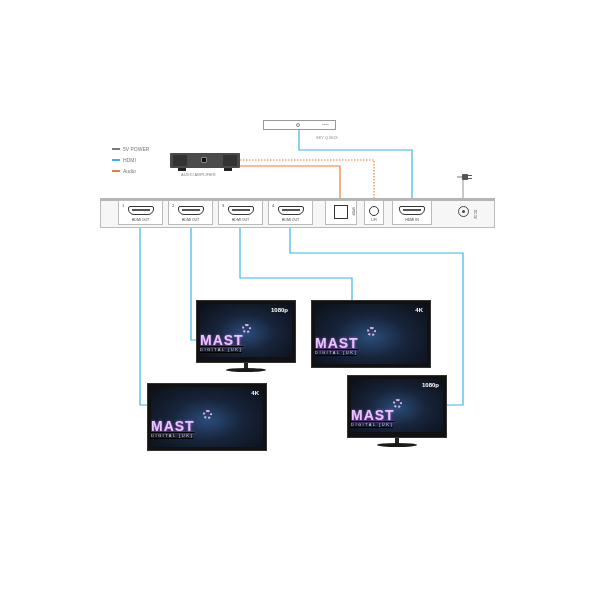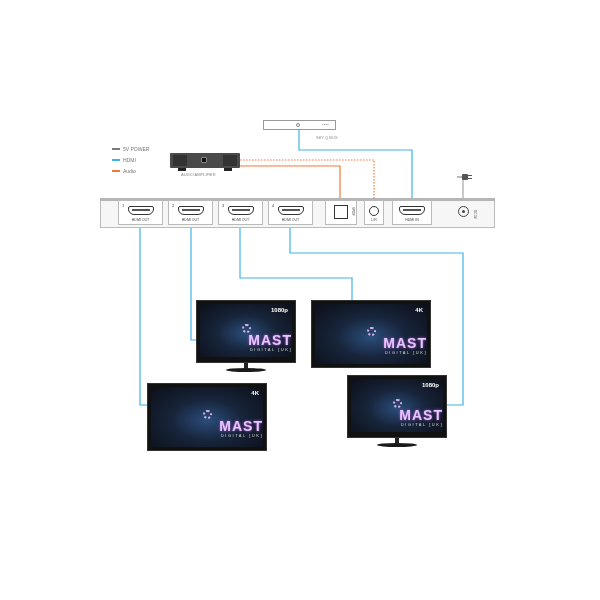--- a/index.html
+++ b/index.html
@@ -22,21 +22,21 @@
   .port-label { position: absolute; bottom: 2px; left: 0; right: 0; text-align: center; font-size: 3.5px; color: #444; }
   .hdmi-shape { position: absolute; left: 50%; top: 5px; transform: translateX(-50%); width: 26px; height: 9px; border: 1.5px solid #333; border-radius: 2px 2px 6px 6px; box-sizing: border-box; background: #fff; }
   .hdmi-shape::after { content: ""; position: absolute; left: 3px; right: 3px; top: 2px; height: 1.5px; background: #555; }
   .optical { position: absolute; left: 50%; top: 4px; transform: translateX(-50%); width: 14px; height: 14px; border: 1.5px solid #333; box-sizing: border-box; background: #fff; }
   .lr-jack { position: absolute; left: 50%; top: 5px; transform: translateX(-50%); width: 10px; height: 10px; border: 1.5px solid #333; border-radius: 50%; box-sizing: border-box; }
   .dc-jack { position: absolute; width: 11px; height: 11px; border: 1px solid #444; border-radius: 50%; box-sizing: border-box; }
   .dc-jack::after { content: ""; position: absolute; left: 3px; top: 3px; width: 3px; height: 3px; background: #444; border-radius: 50%; }
   .monitor { position: absolute; background: #111; border: 1px solid #333; box-sizing: border-box; }
   .screen { position: absolute; left: 3px; top: 3px; right: 3px; bottom: 5px; background: radial-gradient(ellipse at 50% 55%, #2a4d7a 0%, #17243a 45%, #0c0f18 100%); overflow: hidden; }
   .res { position: absolute; right: 4px; top: 3px; font-size: 6px; font-weight: bold; color: #fff; }
-  .logo { position: absolute; left: 0; right: 0; top: 38%; text-align: right; }
+  .logo { position: absolute; left: 0; right: 0; top: 38%; text-align: left; text-decoration: underline; }
   .logo-ring { width: 9px; height: 9px; margin: 0 auto; border-radius: 50%; border: 2px dotted #d9b4e6; box-sizing: border-box; }
   .logo-main { font-weight: bold; font-size: 14px; letter-spacing: 1px; color: #e7c6ff; text-shadow: 0 0 3px #b05bd6; line-height: 14px; }
   .logo-sub { font-size: 4px; letter-spacing: 1.5px; color: #ddd; }
   .stand-neck { position: absolute; width: 4px; height: 6px; background: #222; }
   .stand-base { position: absolute; height: 4px; background: #1a1a1a; border-radius: 50%; }
 </style>
 </head>
 <body>
 
 <svg class="wires" viewBox="0 0 600 600">

